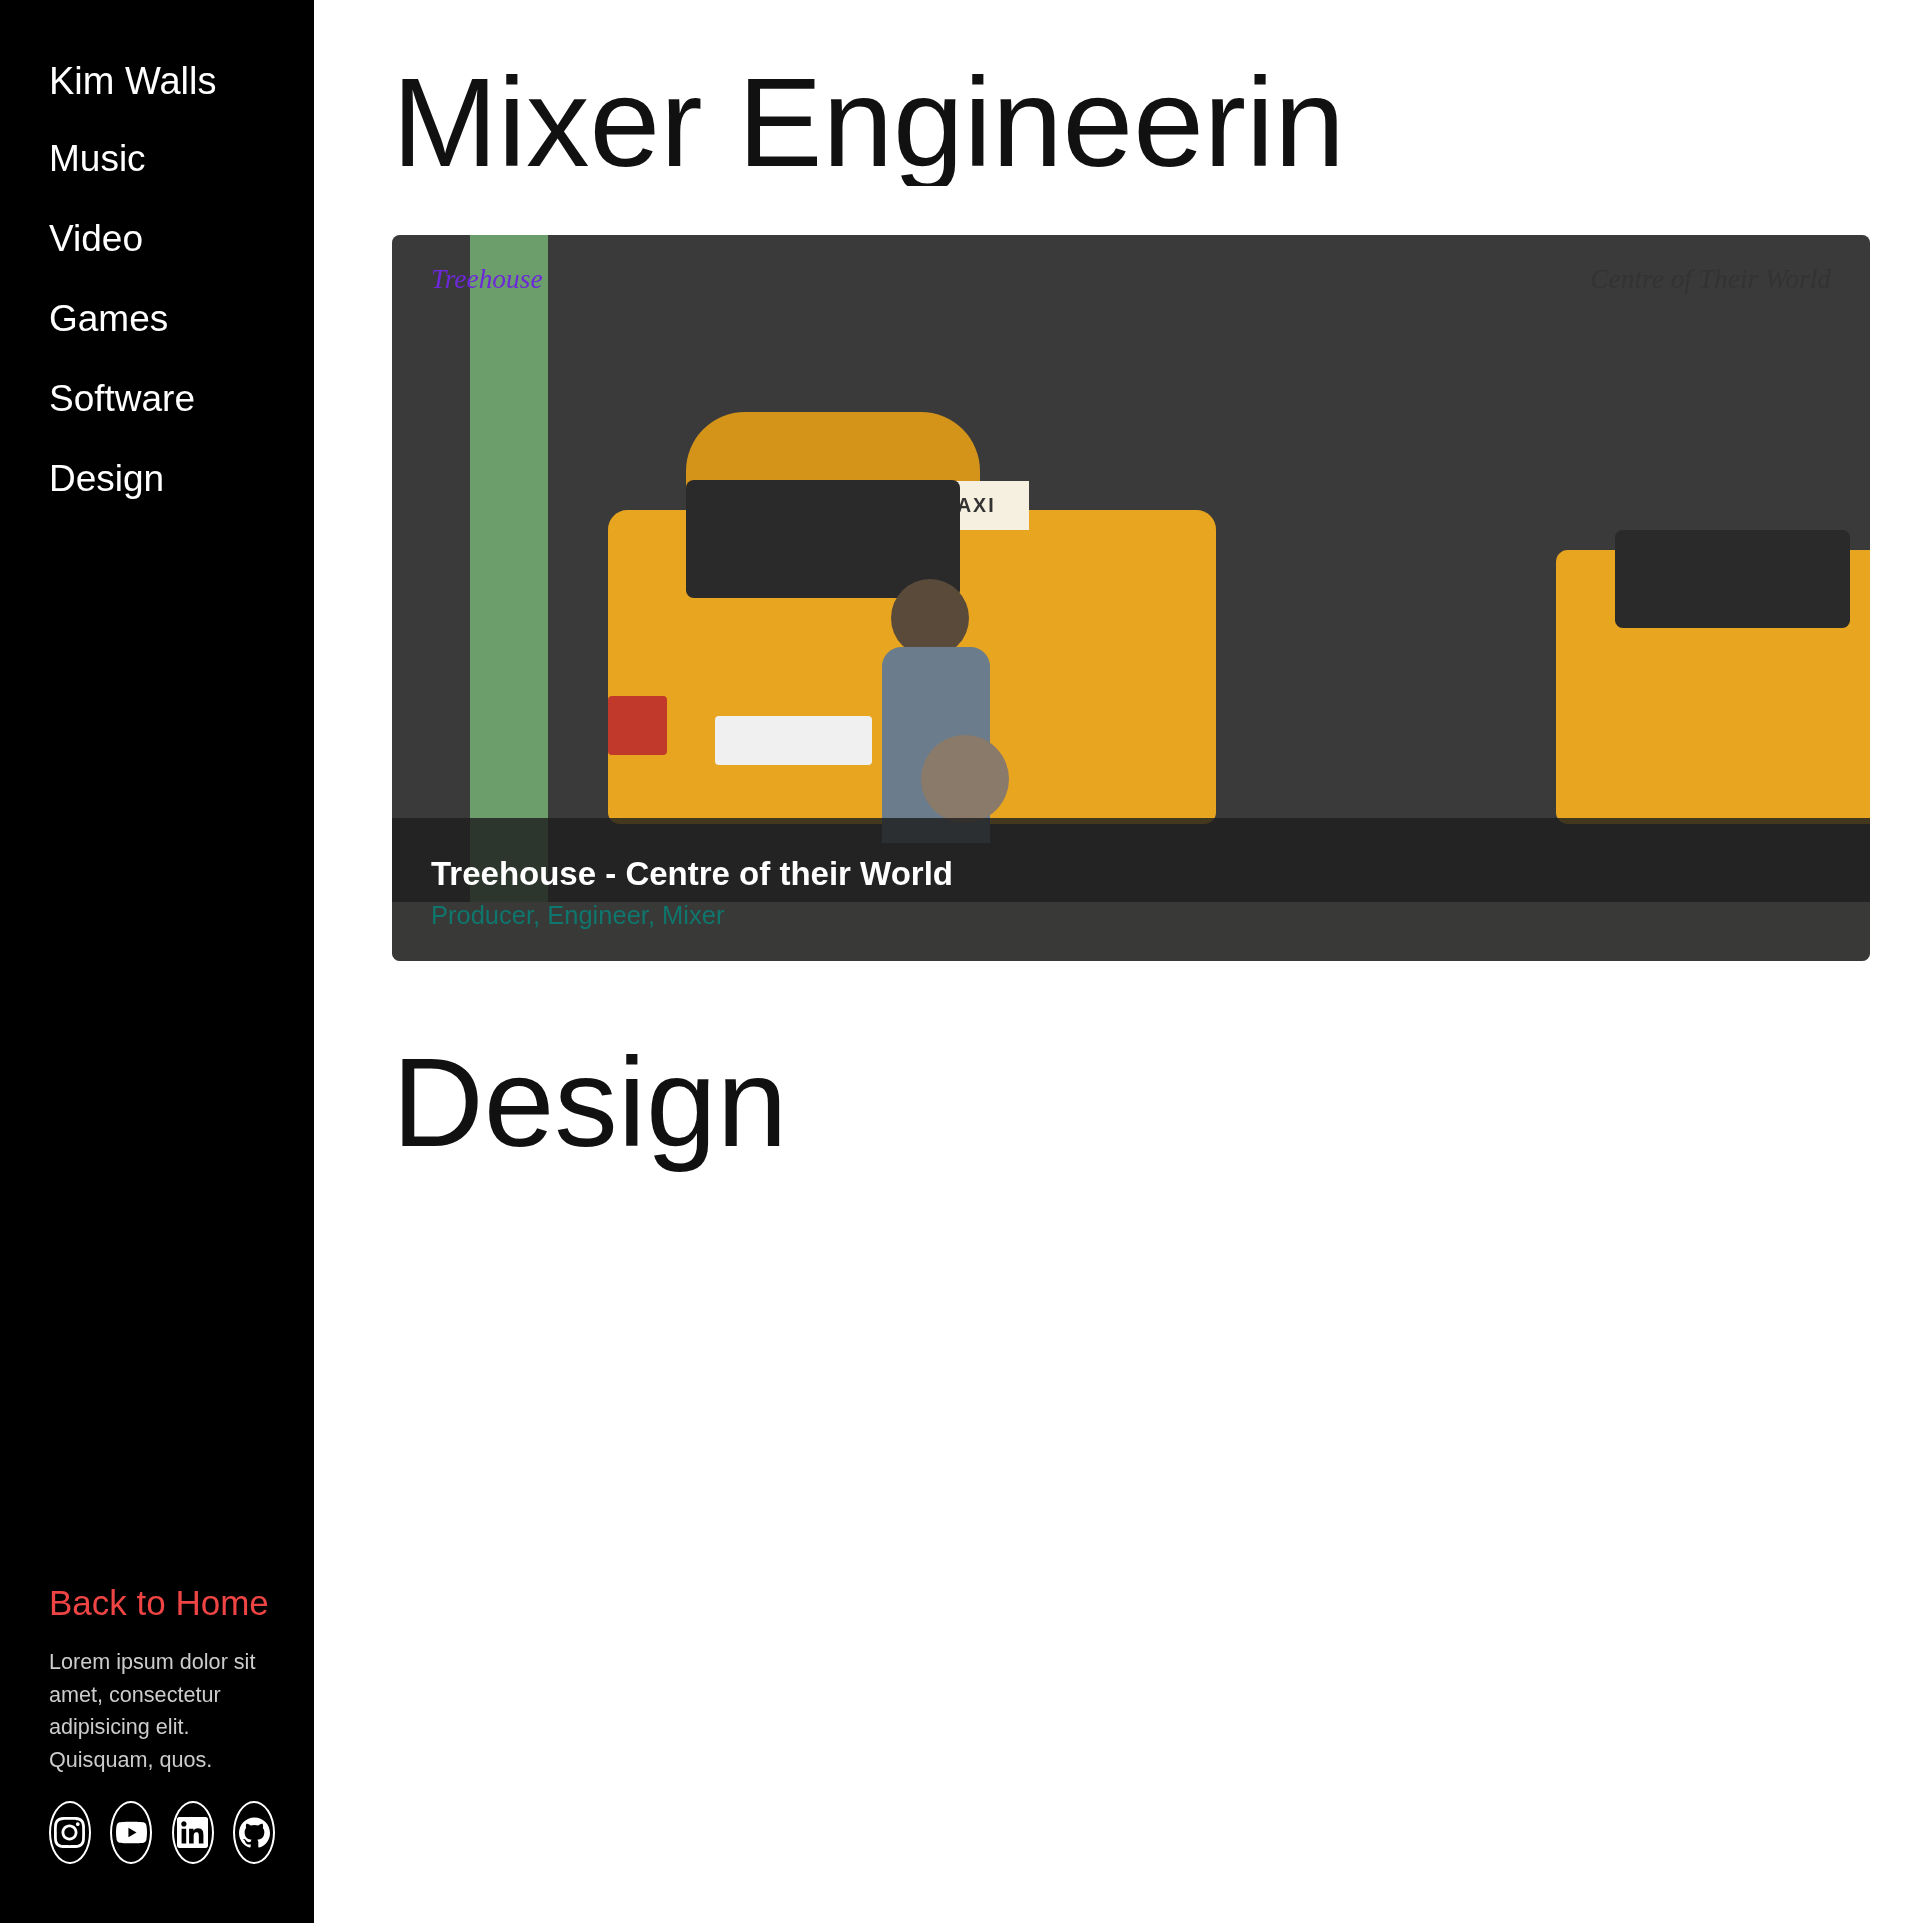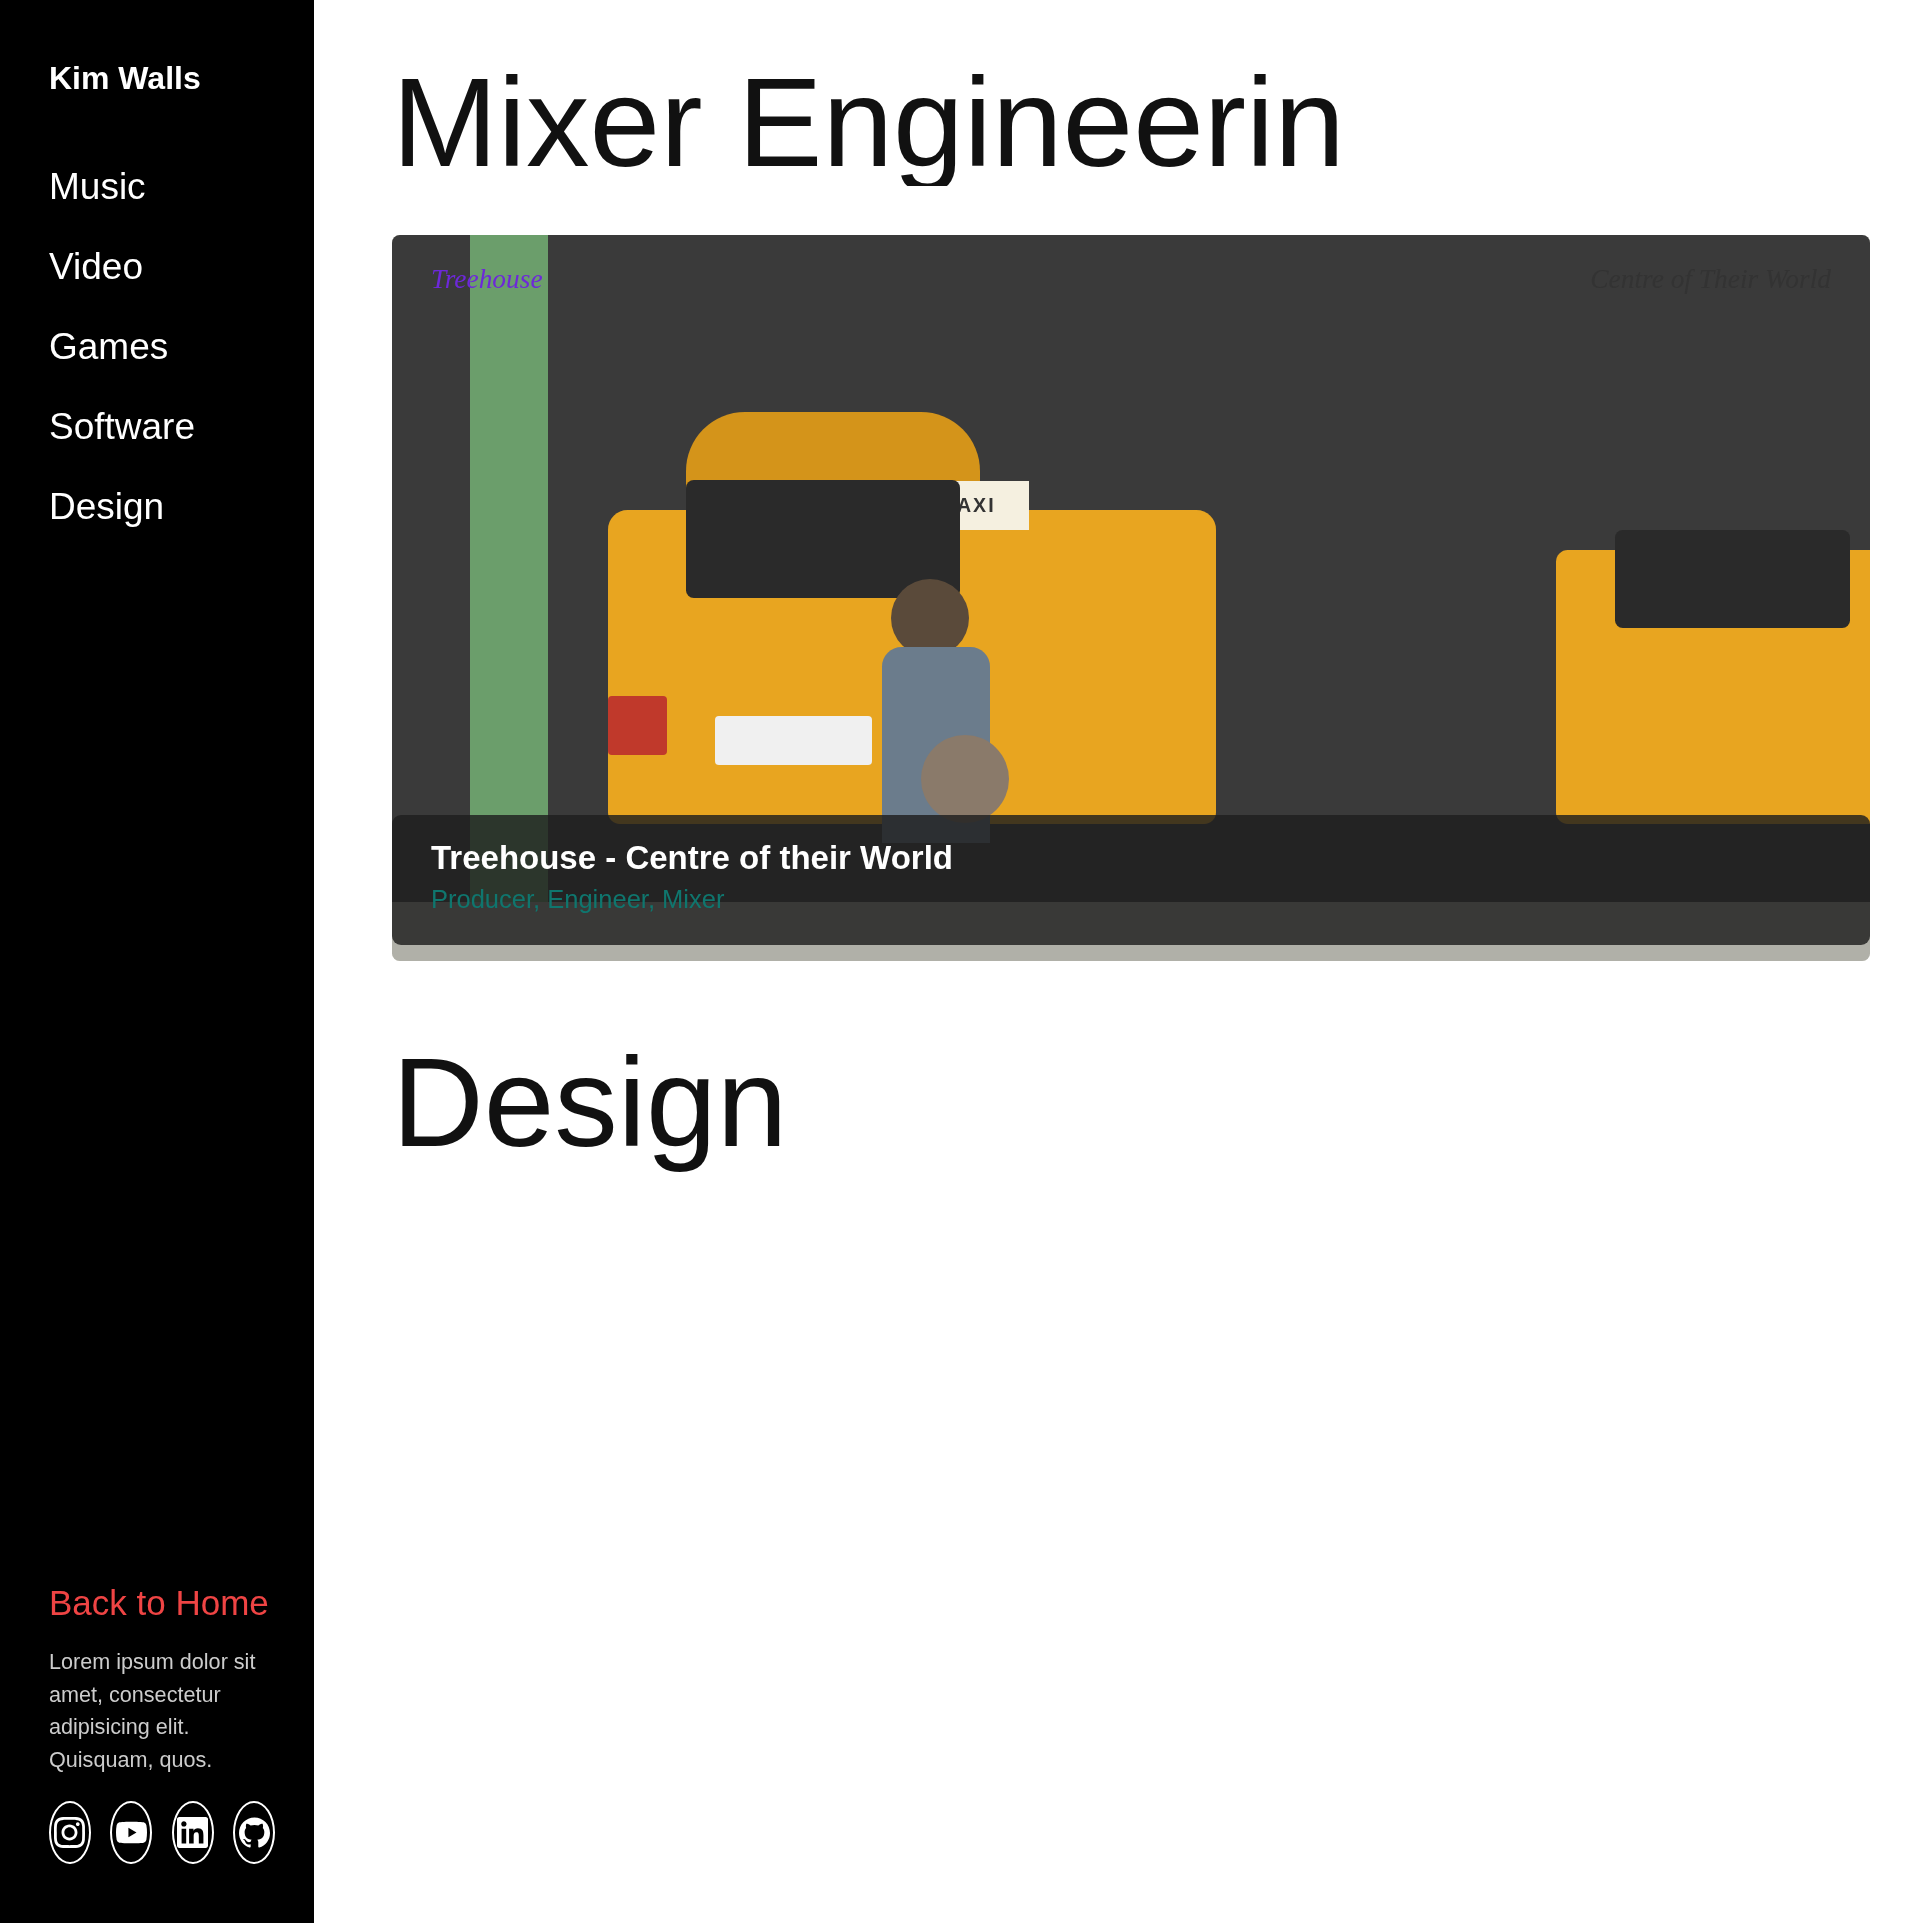--- a/index.html
+++ b/index.html
@@ -17,23 +17,23 @@
       min-height: 1923px;
       background: #000;
       color: #fff;
       display: flex;
       flex-direction: column;
       padding: 59px 39px 59px 49px;
       flex-shrink: 0;
     }
 
     .sidebar-logo {
-      font-size: 32px;
-      font-weight: 700;
-      margin-bottom: 69px;
+      font-size: 38px;
+      font-weight: 400;
+      margin-bottom: 33px;
       line-height: 1.2;
     }
 
     .sidebar-nav {
       display: flex;
       flex-direction: column;
       gap: 38px;
       flex: 1;
     }
 
@@ -291,26 +291,25 @@
       left: 59px;
       width: 88px;
       height: 88px;
       background: #8a7a6a;
       border-radius: 50%;
     }
 
     
     .album-info-overlay {
       position: absolute;
-      bottom: 16px;
+      bottom: 0;
       left: 0;
       right: 0;
       background: rgba(30, 30, 30, 0.82);
-      padding: 24px 39px 31px;
-      border-radius: 9px;
+      padding: 37px 39px 31px;
     }
 
     .album-title {
       font-size: 33px;
       font-weight: 700;
       color: #fff;
       margin-bottom: 7.8px;
     }
 
     .album-subtitle {

